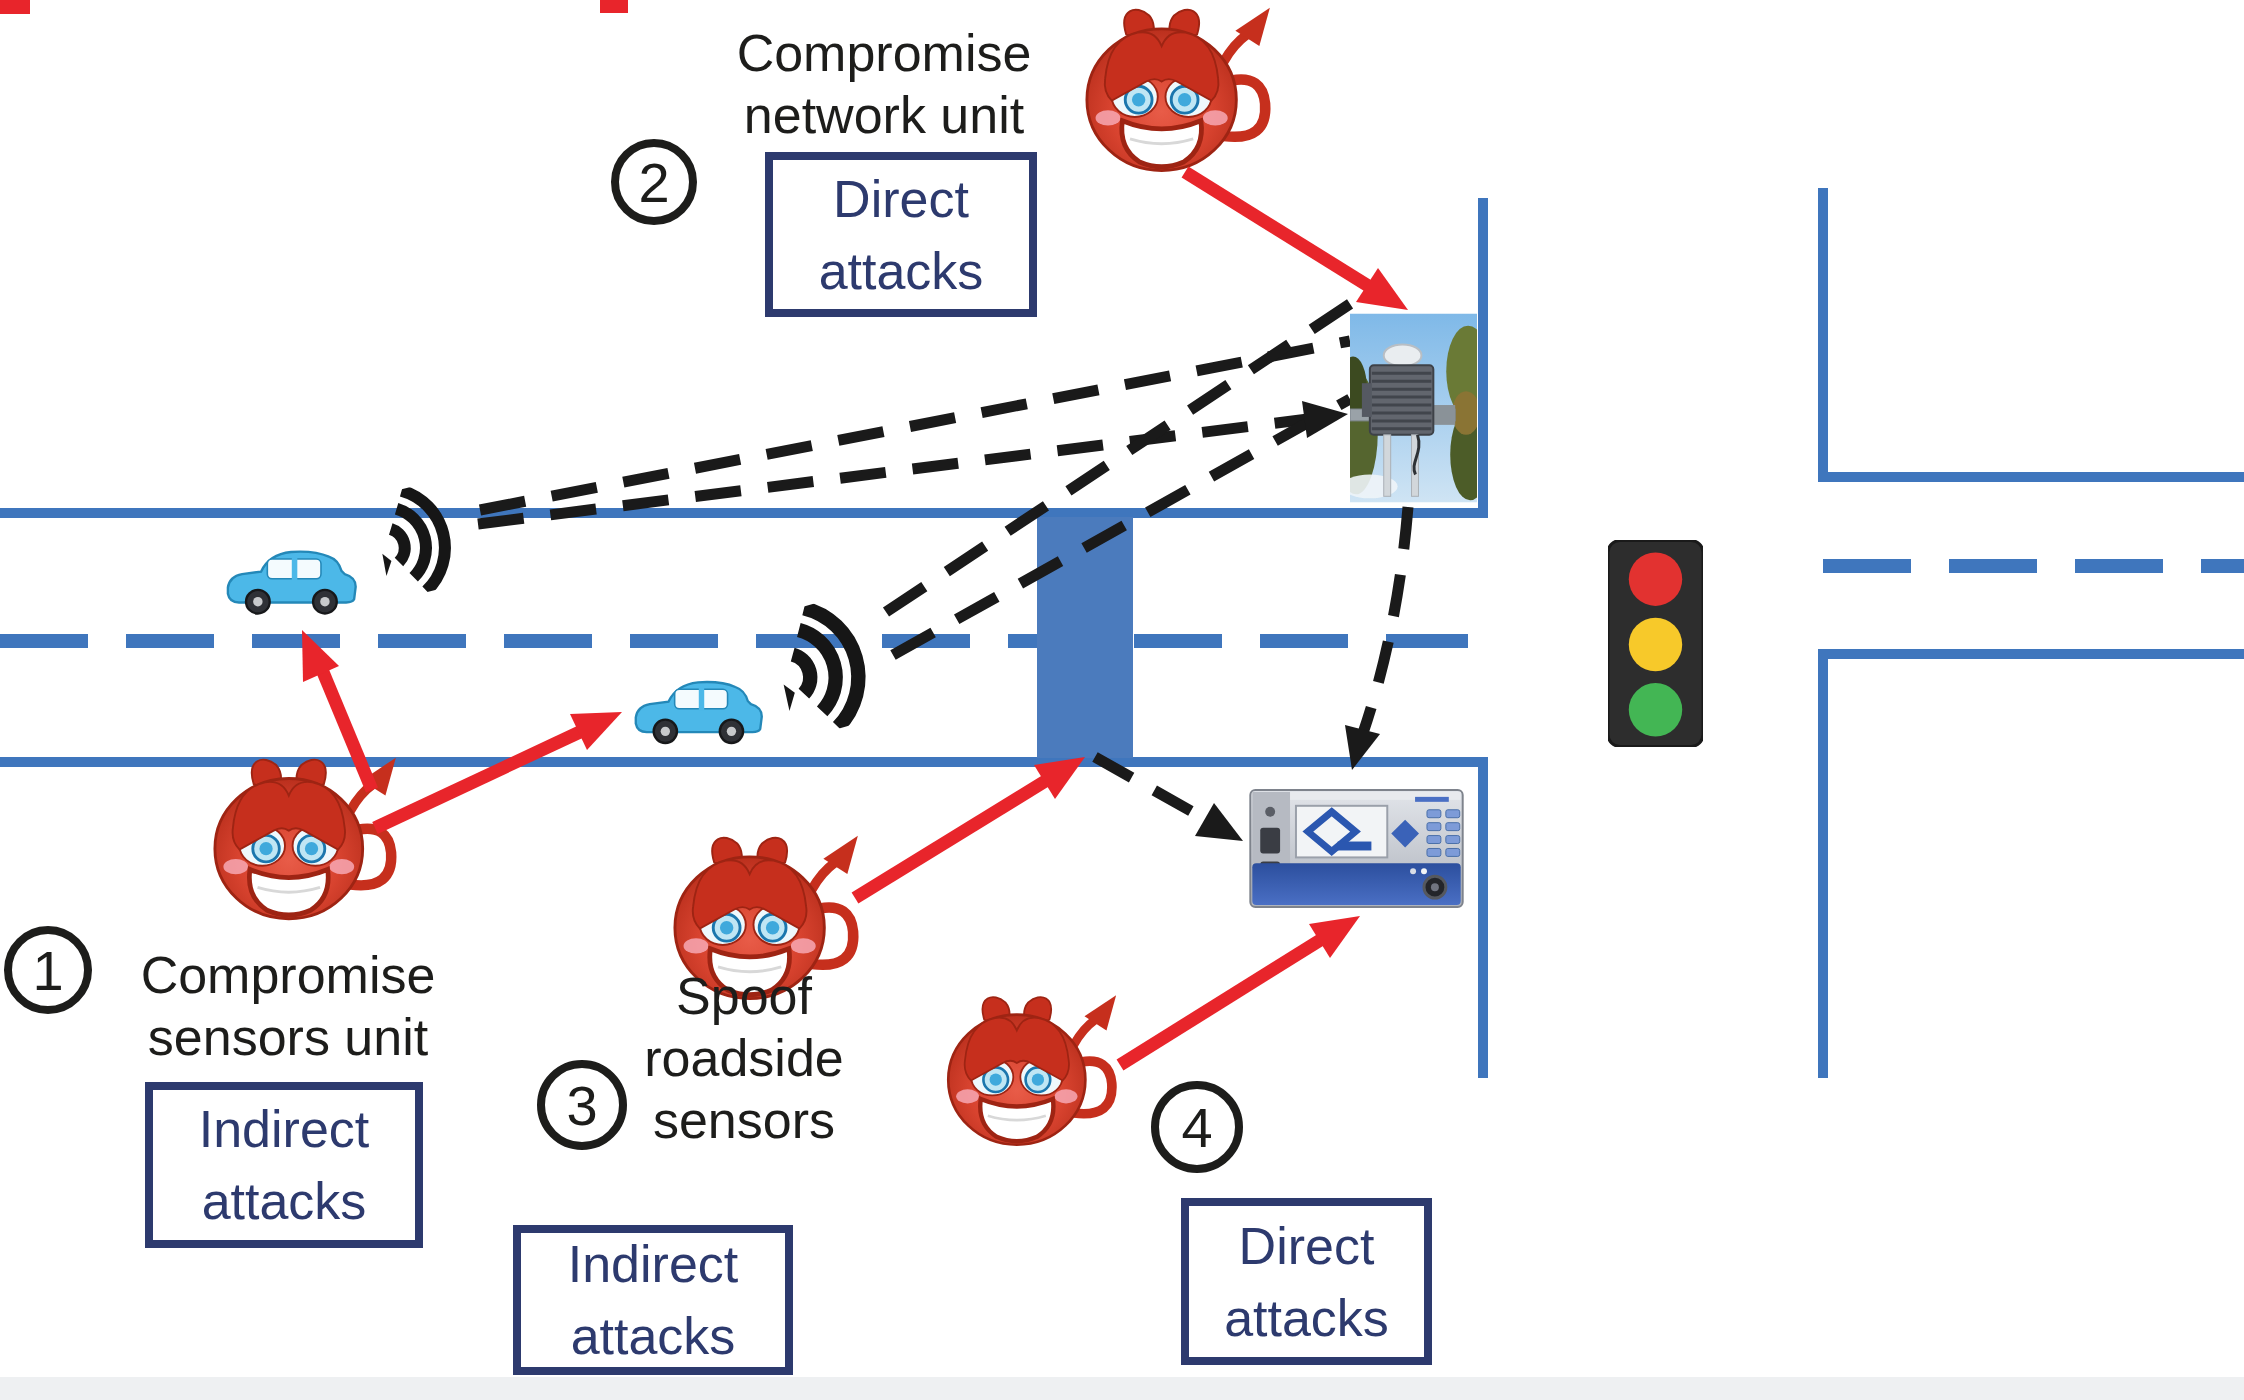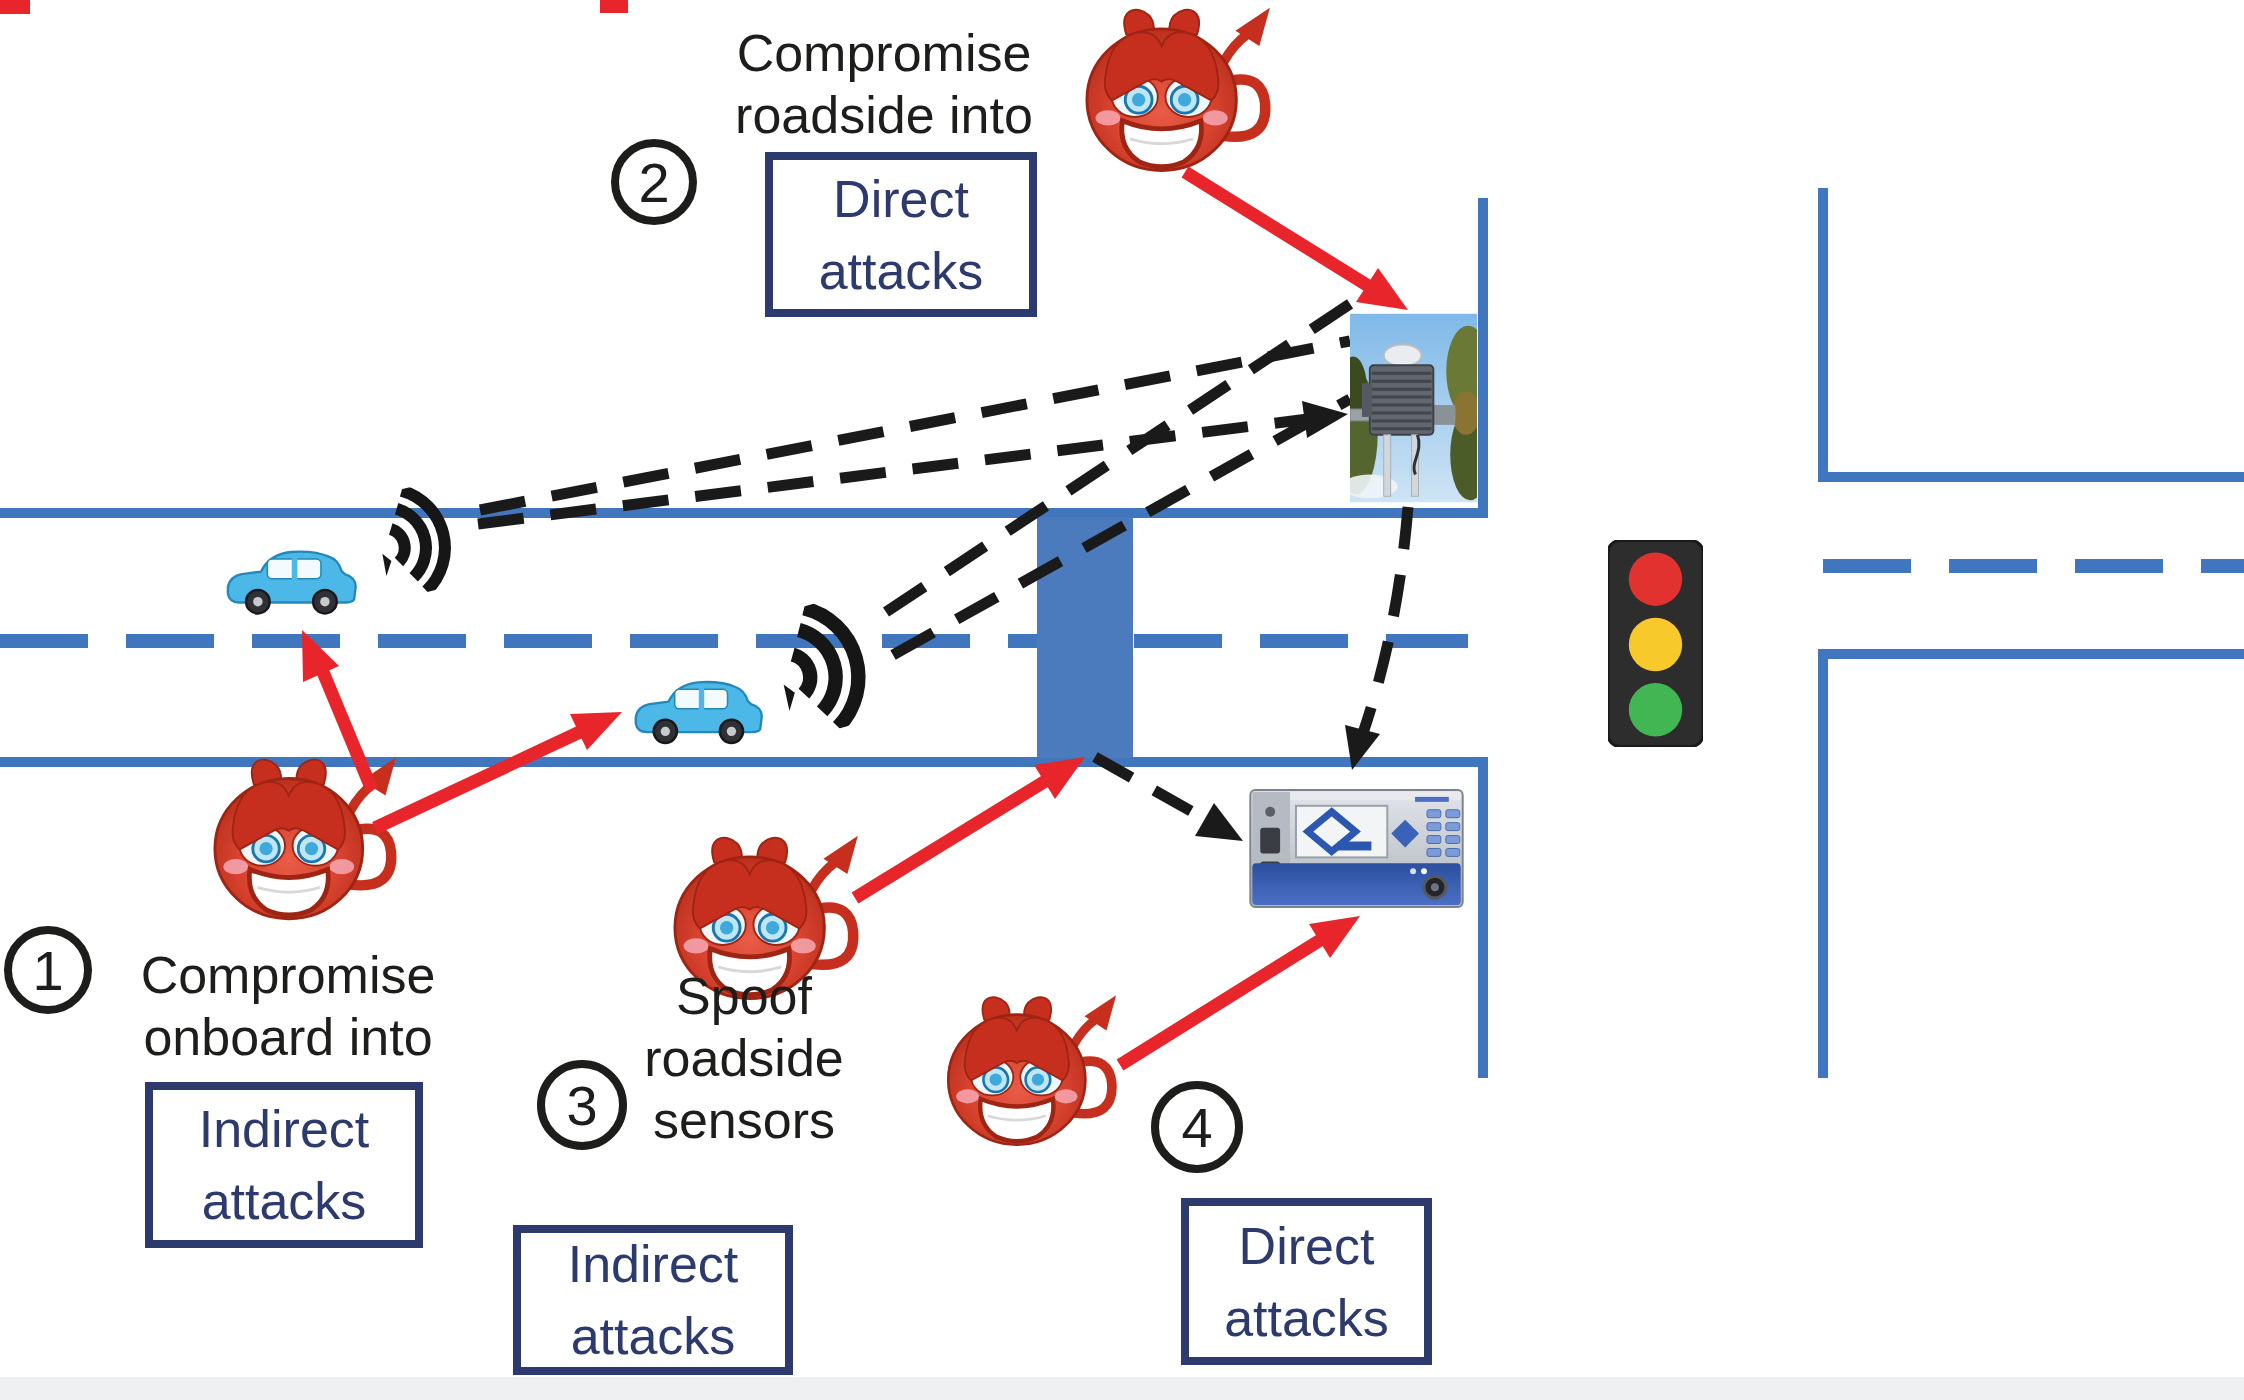--- a/index.html
+++ b/index.html
@@ -197,36 +197,36 @@
       <polygon points="1408,310 1356,302 1378,268" stroke="none"></polygon>
       <line x1="855" y1="898" x2="1047" y2="780"></line>
       <polygon points="1085,757 1055,799 1034,765" stroke="none"></polygon>
       <line x1="1120" y1="1065" x2="1322" y2="939"></line>
       <polygon points="1360,916 1330,958 1309,924" stroke="none"></polygon>
     </g>
   </svg>
 
   <div class="lbl" style="left:664px;top:22px;width:440px;">
     <div>Compromise</div>
-    <div>roadside into</div>
+    <div>network unit</div>
   </div>
   <div class="numcircle" style="left:611px;top:139px;width:86px;height:86px;">
     <span>2</span>
   </div>
   <div class="catbox" style="left:765px;top:152px;width:272px;height:165px;">
     <div>Direct</div>
     <div>attacks</div>
   </div>
 
   <div class="numcircle" style="left:4px;top:926px;width:88px;height:88px;">
     <span>1</span>
   </div>
   <div class="lbl" style="left:78px;top:944px;width:420px;">
     <div>Compromise</div>
-    <div>onboard into</div>
+    <div>sensors unit</div>
   </div>
   <div class="catbox" style="left:145px;top:1082px;width:278px;height:166px;">
     <div>Indirect</div>
     <div>attacks</div>
   </div>
 
   <div class="numcircle" style="left:537px;top:1060px;width:90px;height:90px;">
     <span>3</span>
   </div>
   <div class="lbl" style="left:544px;top:965px;width:400px;">

